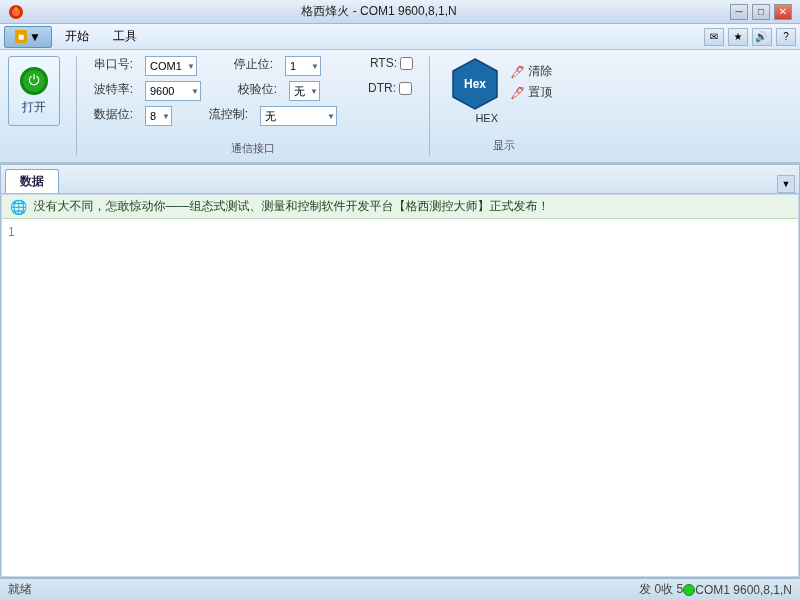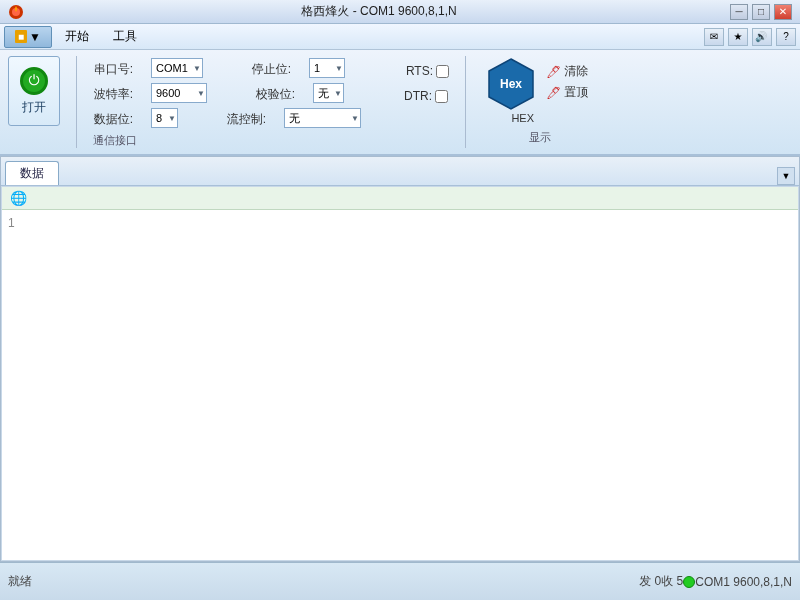--- a/index.html
+++ b/index.html
@@ -80,22 +80,22 @@
       width: 28px; height: 28px;
       border-radius: 50%;
       background: #22aa22;
       border: 3px solid #118811;
       display: flex; align-items: center; justify-content: center;
       color: white; font-size: 14px;
     }
 
     .form-row {
       display: flex;
-      align-items: flex-end;
-      gap: 18px;
+      align-items: flex-start;
+      gap: 12px;
       height: 22px;
     }
 
     .form-label { color: #333; min-width: 40px; text-align: right; font-size: 12px; }
 
     .select-wrapper {
       position: relative;
       display: inline-block;
     }
     .select-wrapper::after {
@@ -123,21 +123,22 @@
     .checkbox-group {
       display: flex;
       align-items: center;
       gap: 3px;
     }
     .checkbox-group input { margin: 0; }
 
     .section-label {
       font-size: 11px;
       color: #556;
-      margin-top: 2px;
+      text-align: center;
+      margin-top: 10px;
     }
 
     .toolbar-divider {
       width: 1px;
       background: #aabbd0;
       margin: 0 6px;
       align-self: stretch;
     }
 
     
@@ -177,20 +178,21 @@
       margin: 0;
     }
 
     .tab-bar {
       display: flex;
       background: linear-gradient(to bottom, #e8f0f8, #d4e4f4);
       border-bottom: 1px solid #a8c0d8;
       align-items: flex-end;
       padding: 0 4px;
       padding-top: 4px;
+      font-weight: bold;
     }
     .tab {
       padding: 3px 14px;
       background: linear-gradient(to bottom, #f4f8ff, #dce8f4);
       border: 1px solid #a0b8d0;
       border-bottom: none;
       border-radius: 3px 3px 0 0;
       cursor: pointer;
       font-size: 12px;
       color: #224;
@@ -237,21 +239,21 @@
       padding: 4px 6px;
       color: #888;
       font-size: 12px;
       line-height: 1.6;
       font-family: monospace;
     }
 
     
     .statusbar {
       background: linear-gradient(to bottom, #d8e8f4, #c8daea);
-      height: 38px;
+      height: 22px;
       display: flex;
       align-items: center;
       justify-content: space-between;
       padding: 0 8px;
       border-top: 1px solid #a0b8cc;
     }
 
     .status-left { color: #444; font-size: 12px; }
     .status-right {
       display: flex;
@@ -416,20 +418,21 @@
     <div class="tab active">
       <span>数据</span>
     </div>
     <div class="tab-dropdown">▼</div>
   </div>
 
   <div class="content-area">
 
     <div class="notice-bar">
       <span class="notice-icon">🌐</span>
+      <span>没有大不同，怎敢惊动你——组态式测试、测量和控制软件开发平台【格西测控大师】正式发布！</span>
     </div>
 
     <div class="line-numbers">
       <span>1</span>
     </div>
   </div>
 </div>
 
 <div class="statusbar">
   <span class="status-left">就绪</span>

